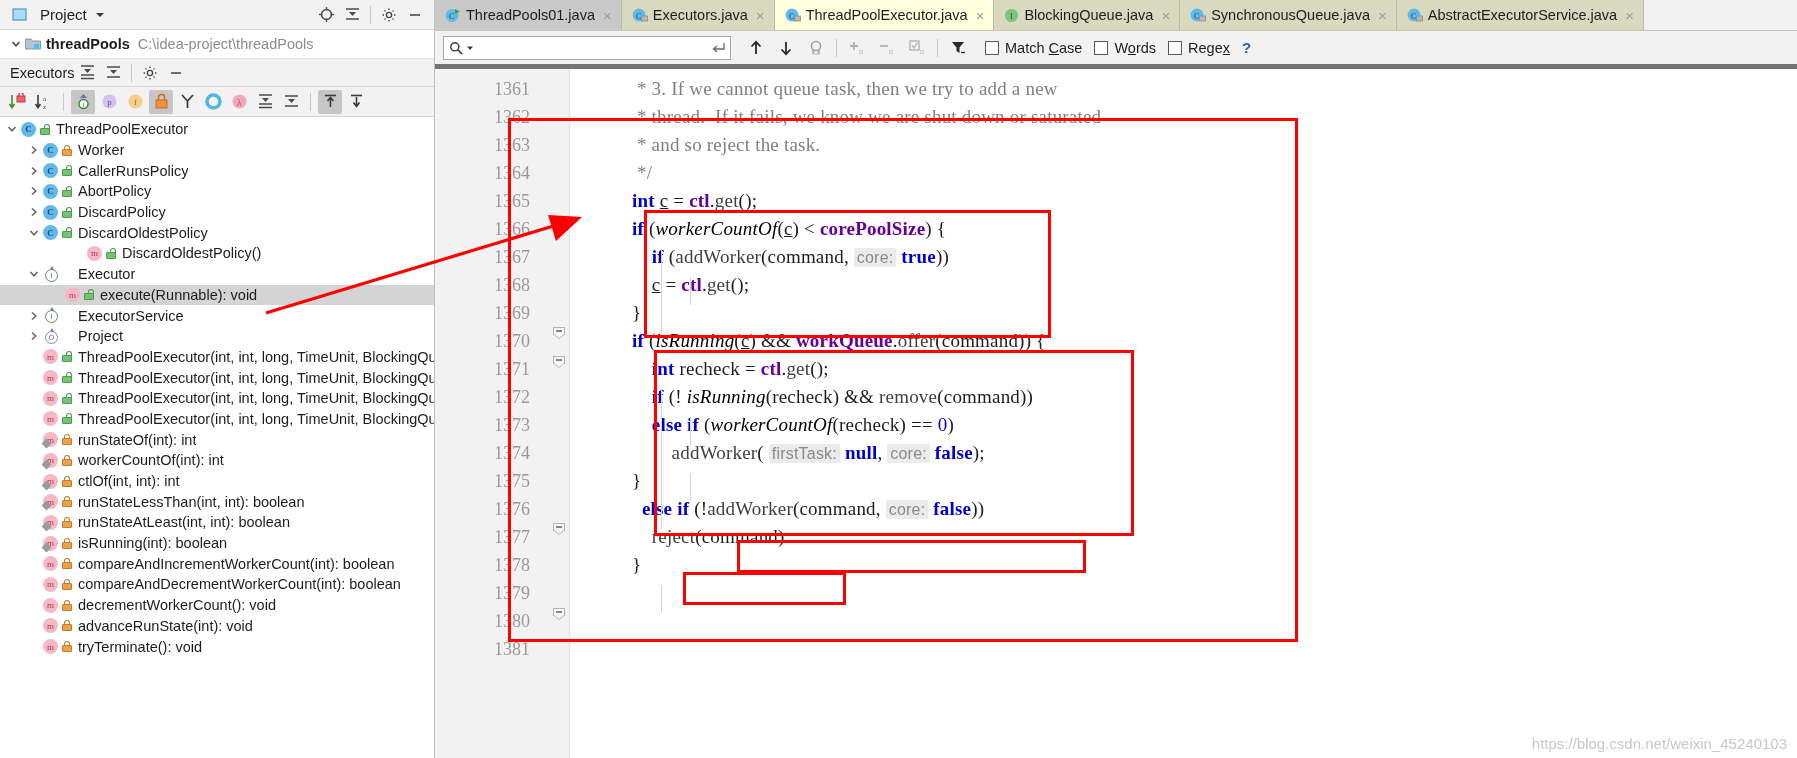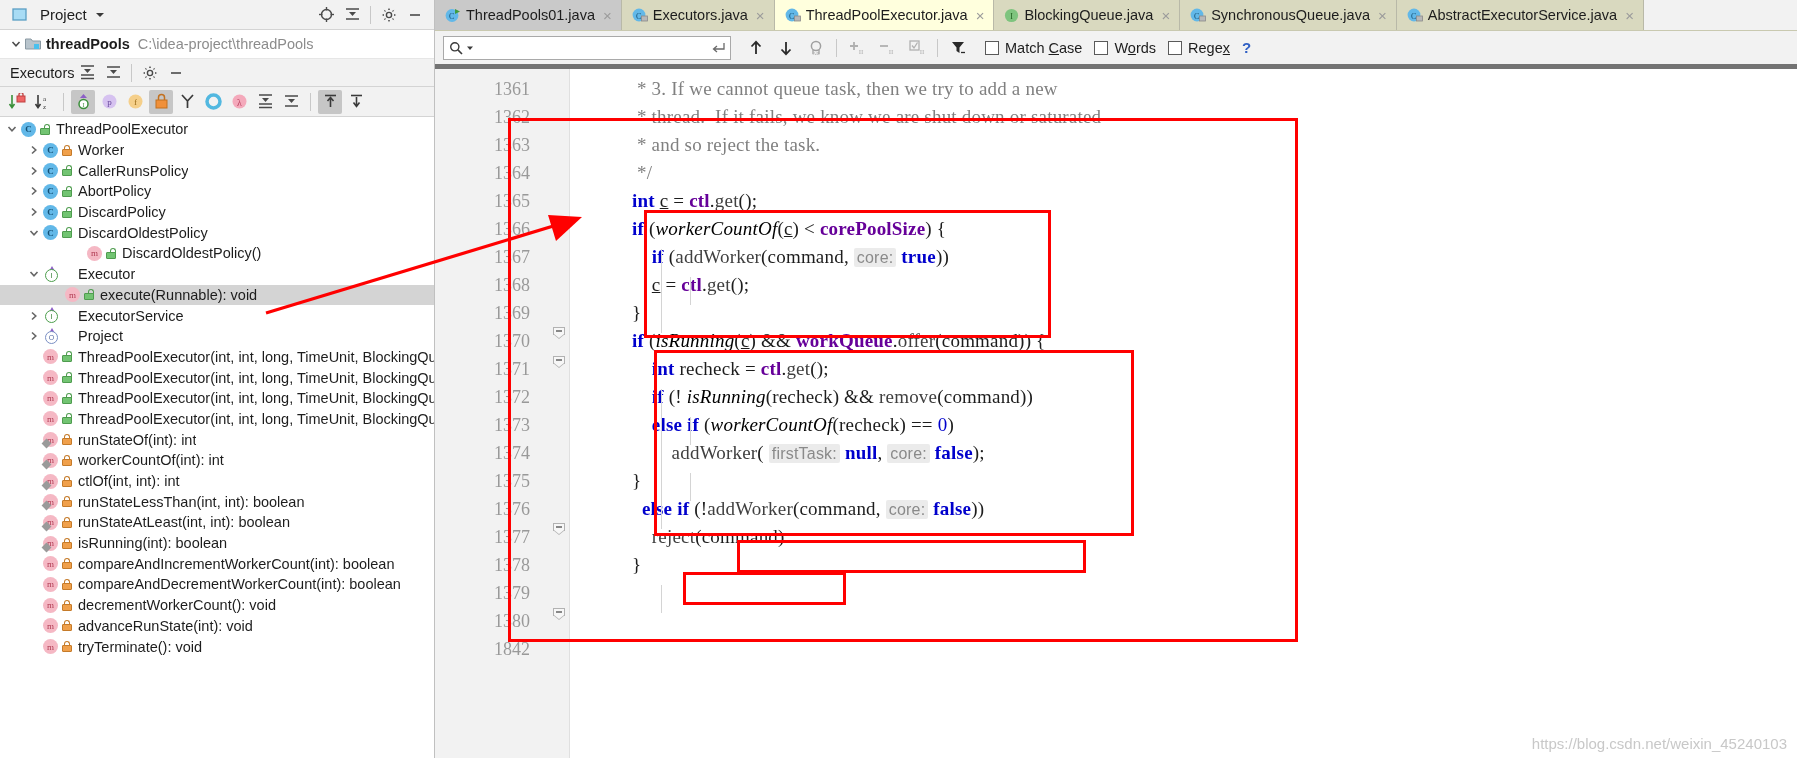--- a/index.html
+++ b/index.html
@@ -1172,21 +1172,21 @@
             <div class="lineno">1371</div>
             <div class="lineno">1372</div>
             <div class="lineno">1373</div>
             <div class="lineno">1374</div>
             <div class="lineno">1375</div>
             <div class="lineno">1376</div>
             <div class="lineno">1377</div>
             <div class="lineno">1378</div>
             <div class="lineno">1379</div>
             <div class="lineno">1380</div>
-            <div class="lineno">1842</div>
+            <div class="lineno">1381</div>
           </div>
         <div class="fold-col">
           <div class="fold-marker" style="top:146px; left:1px;"></div>
           <div class="fold-minus" style="top:252px; left:0px;">
             <div class="top"></div>
               <div class="tip"></div>
               <div class="tip2"></div>
               <div class="dash"></div>
           </div>
           <div class="fold-minus" style="top:281px; left:0px;">

